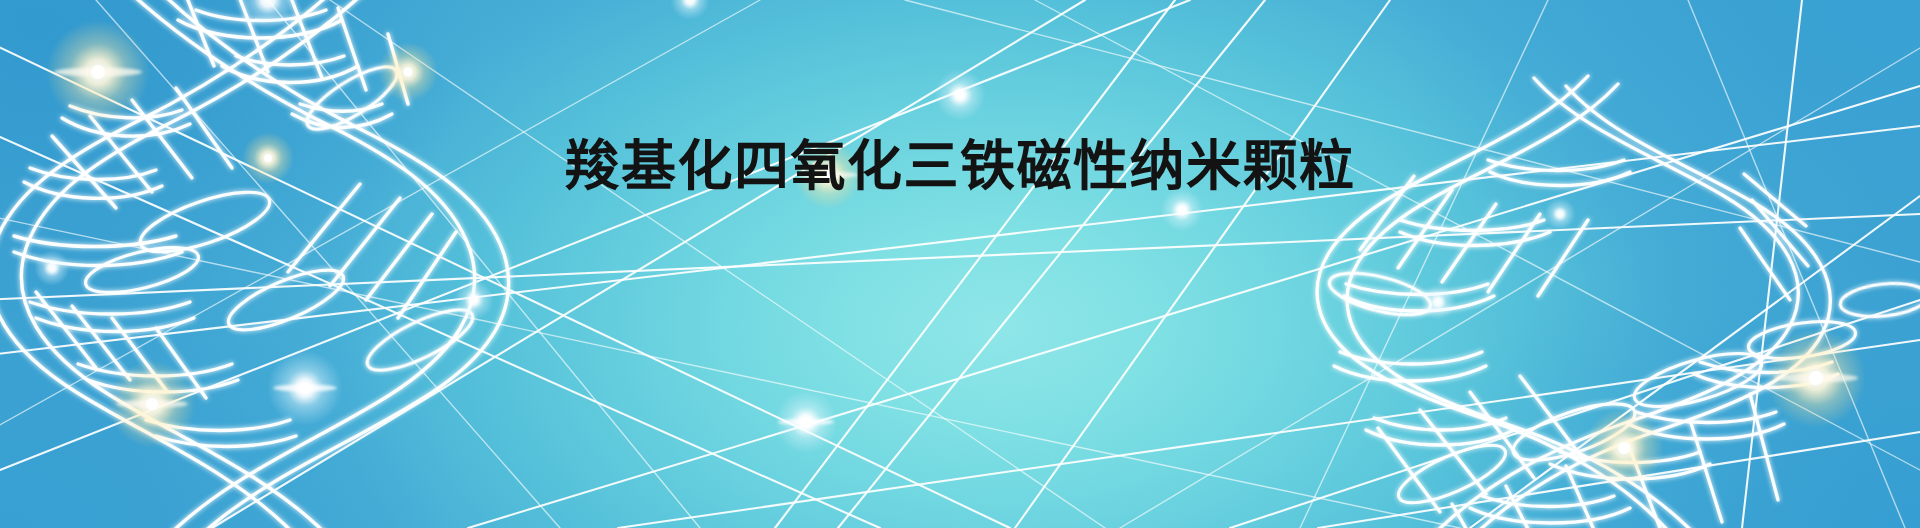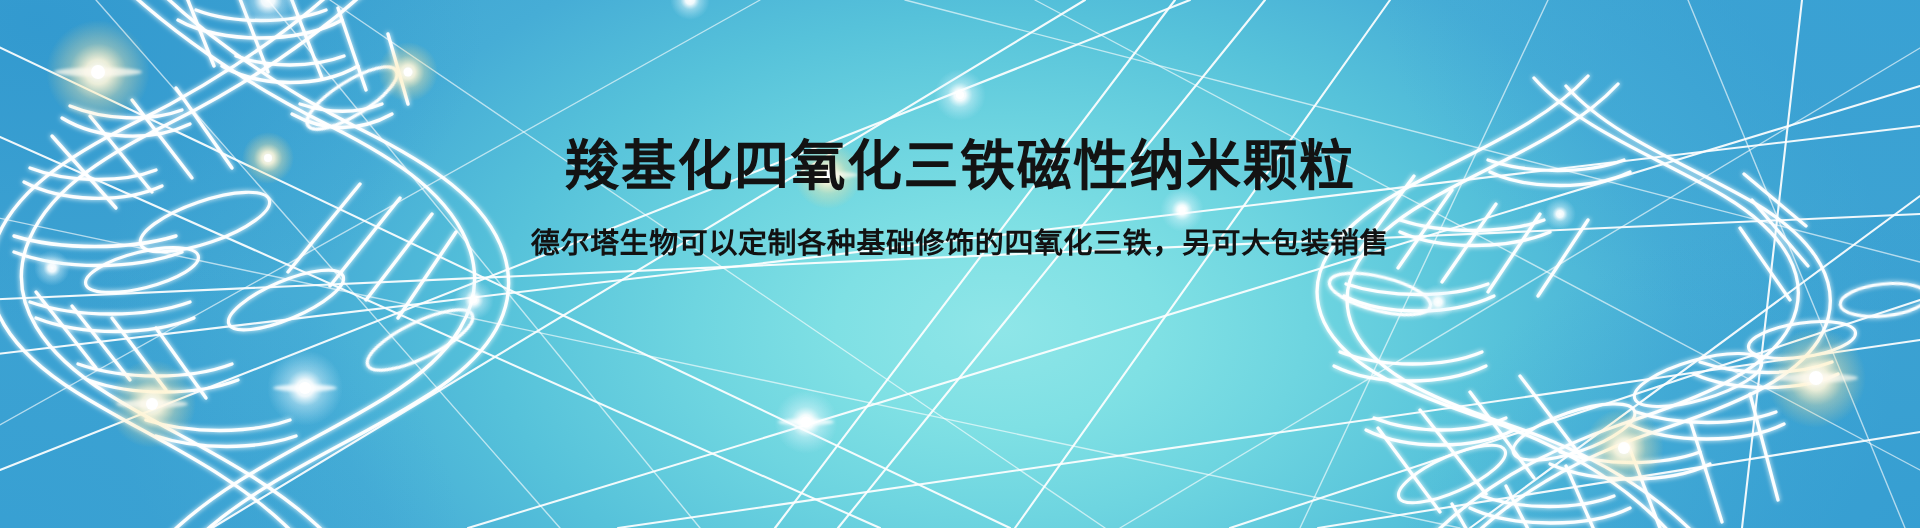--- a/index.html
+++ b/index.html
@@ -341,16 +341,15 @@
         <circle cx="1438" cy="302" r="18" fill="url(#gWhite)"></circle>
         <circle cx="1560" cy="214" r="16" fill="url(#gWhite)"></circle>
         <circle cx="52" cy="268" r="18" fill="url(#gWhite)"></circle>
         <circle cx="690" cy="0" r="20" fill="url(#gWhite)"></circle>
       </g>
     </svg>
   </div>
 
   <div class="text-wrap">
     <h1 class="title">羧基化四氧化三铁磁性纳米颗粒</h1>
-    <p class="subtitle">德尔塔生物可以定制各种基础修饰的四氧化三铁，另可大包装销售</p>
   </div>
 
 </div>
 
 </body></html>

